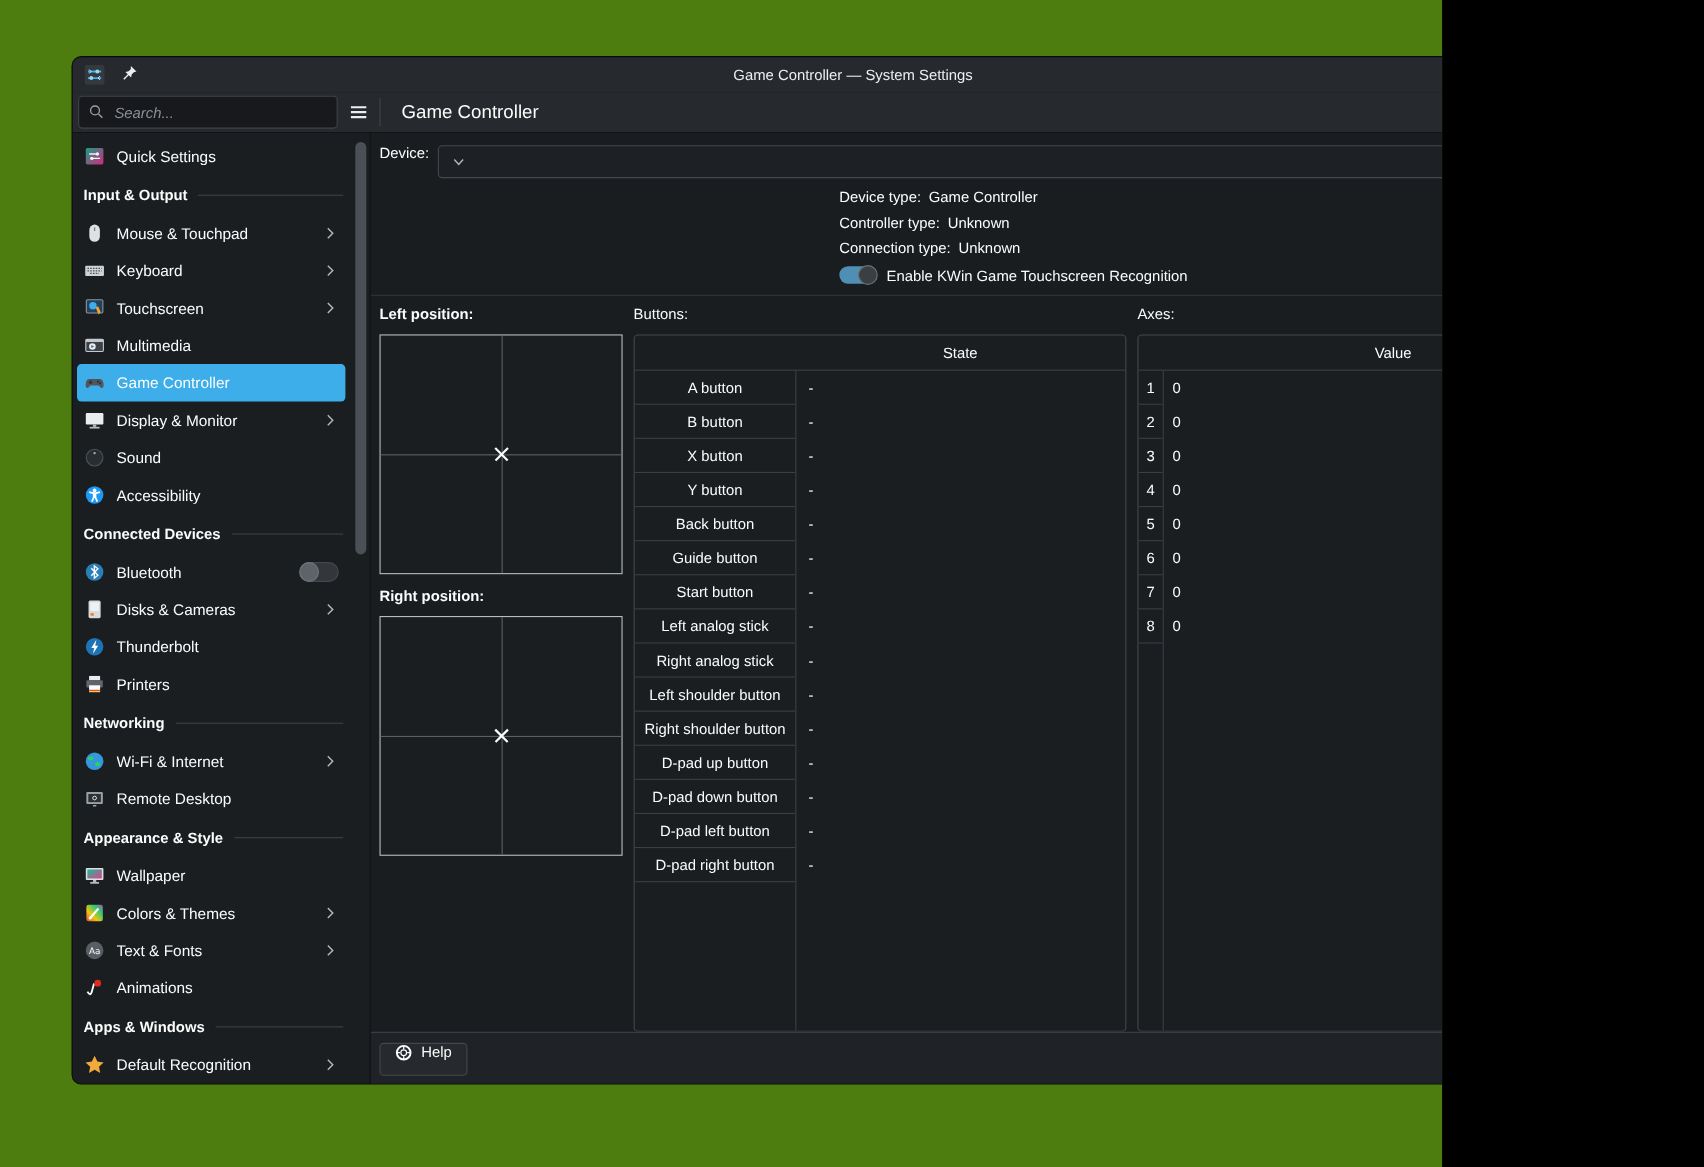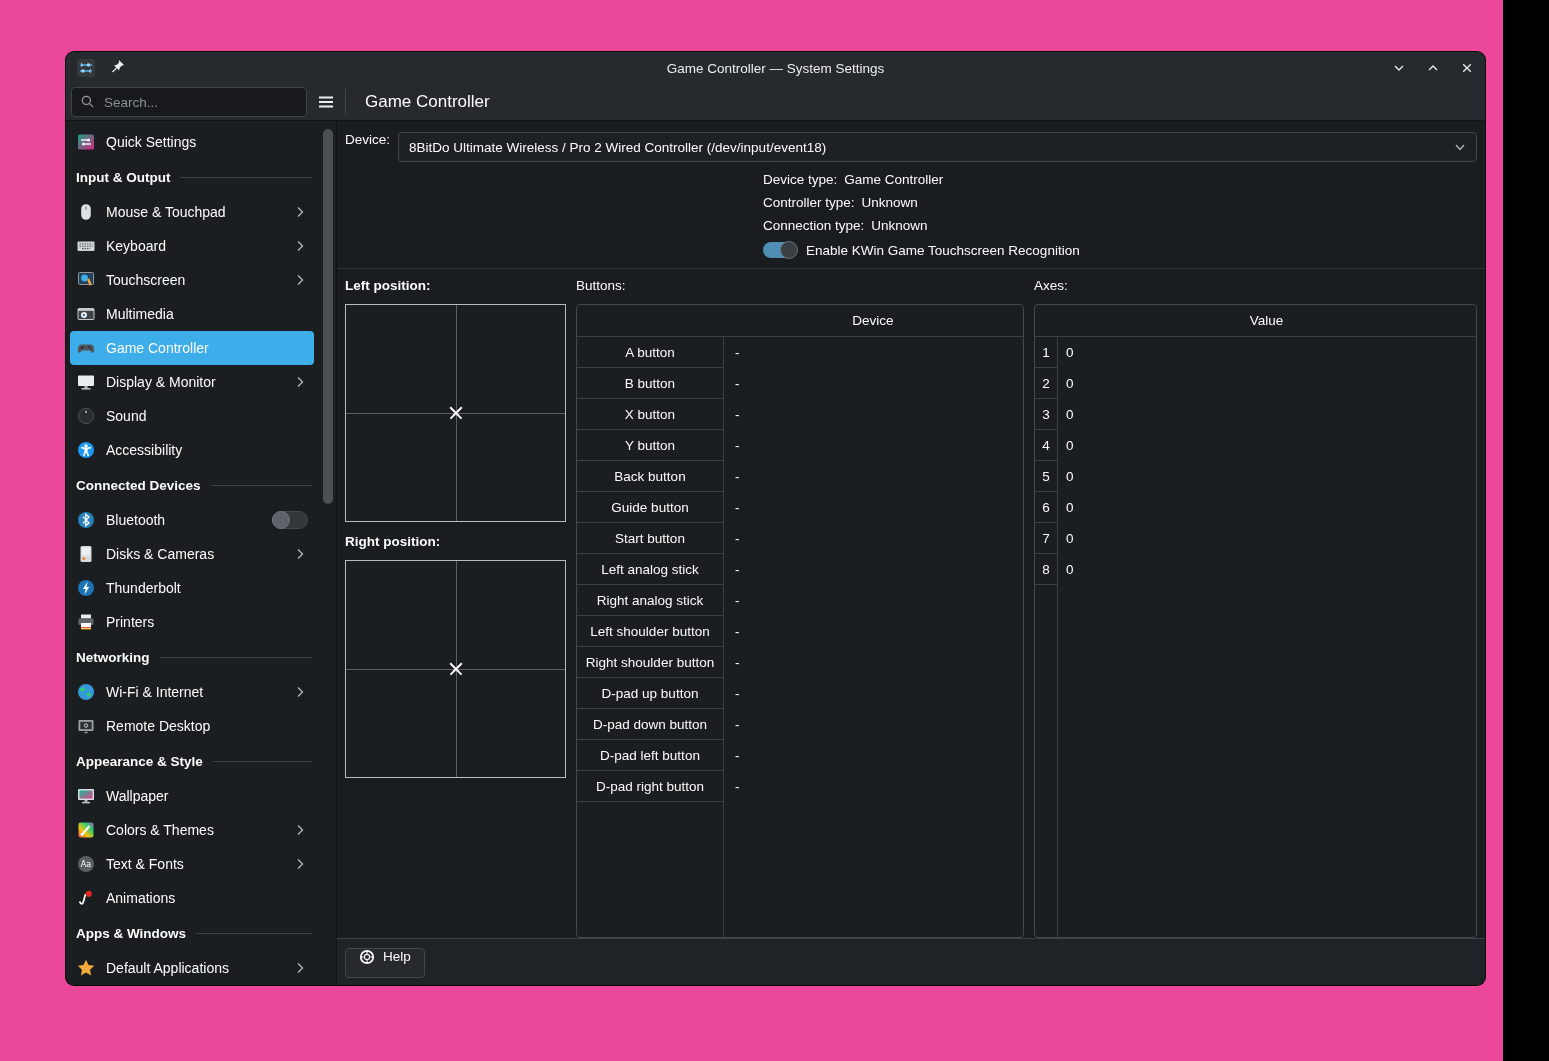--- a/index.html
+++ b/index.html
@@ -1,30 +1,30 @@
 <!DOCTYPE html>
 <html><head>
 <meta charset="utf-8">
 <style>
   html,body{margin:0;padding:0;background:#000;}
-  .screen{position:relative;width:1503px;height:1061px;background:#ec4899;overflow:hidden;
+  .screen{position:relative;width:1311px;height:1061px;background:#4d7c0f;overflow:hidden;
           font-family:"Liberation Sans","DejaVu Sans",sans-serif;color:#fcfcfc;font-size:13.5px;}
   .window{position:absolute;left:66px;top:52px;width:1419px;height:933px;background:#1b1e20;
           border-radius:8px;overflow:hidden;box-shadow:0 0 0 1px #0a0b0c;}
   
   .titlebar{height:32px;background:#26292d;display:flex;align-items:center;position:relative;padding:0 10px;}
   .tb-left{display:flex;align-items:center;gap:12px;}
   .tb-title{position:absolute;left:0;right:0;text-align:center;font-size:13.5px;color:#eceff1;pointer-events:none;}
   .tb-controls{margin-left:auto;display:flex;align-items:center;gap:18px;z-index:2;}
   .tb-btn{width:16px;height:16px;display:flex;align-items:center;justify-content:center;cursor:default;}
   
   .toolbar{height:36px;background:#26292d;display:flex;align-items:stretch;border-bottom:1px solid #121416;}
   .tb-side{width:270px;display:flex;align-items:center;padding:3px 4px 3px 5px;gap:4px;}
   .search{flex:1;height:28px;background:#17191c;border:1px solid #3f4449;border-radius:4px;
-          display:flex;align-items:center;gap:6px;padding:0 8px;}
+          display:flex;align-items:center;gap:6px;padding:0 8px;font-style:italic;}
   .search input{background:transparent;border:none;outline:none;color:#fcfcfc;font:inherit;width:100%;}
   .search input::placeholder{color:#8b9298;}
   .burger{width:30px;height:28px;display:flex;align-items:center;justify-content:center;}
   .tb-divider{width:1px;background:#3f4449;margin:5px 0;}
   .page-title{display:flex;align-items:center;padding-left:19px;font-size:17px;color:#fcfcfc;}
   
   .main{display:flex;height:865px;}
   .sidebar{width:270px;position:relative;border-right:1px solid #101214;background:#1b1e20;overflow:hidden;}
   .side-list{padding:4px 22px 0 4px;}
   .s-item{height:34px;display:flex;align-items:center;gap:10px;padding:0 6px;border-radius:4px;}
@@ -455,39 +455,38 @@
           <span class="t">Apps &amp; Windows</span>
               <span class="line"></span>
         </div>
 
         <div class="s-item">
           <span class="icon20">
             <svg viewBox="0 0 20 20" width="20" height="20">
                   <path d="M10 1.8l2.5 5.3 5.7.7-4.2 3.9 1.1 5.7L10 14.5l-5.1 2.9 1.1-5.7-4.2-3.9 5.7-.7z" fill="#f3aa3c"></path>
                 </svg>
           </span>
-          <span class="s-label">Default Applications</span>
+          <span class="s-label">Default Recognition</span>
           <span class="chev">
                 <svg viewBox="0 0 16 16" width="16" height="16">
                   <path d="M6 3.5L10.5 8 6 12.5" fill="none" stroke="#b2b8bd" stroke-width="1.3"></path>
                 </svg>
               </span>
         </div>
 
       </div>
       <div class="v-scroll"></div>
     </aside>
 
     <section class="content">
 
       <div class="device-area">
         <div class="device-row">
           <span>Device:</span>
           <div class="combo">
-            <span class="combo-text">8BitDo Ultimate Wireless / Pro 2 Wired Controller (/dev/input/event18)</span>
             <span class="chev">
               <svg viewBox="0 0 16 16" width="16" height="16">
                     <path d="M4 6l4 4.5L12 6" fill="none" stroke="#b2b8bd" stroke-width="1.3"></path>
                   </svg>
             </span>
           </div>
         </div>
         <div class="info-block">
           <div class="inforow">
             <span>Device type:</span>
@@ -530,21 +529,21 @@
                   <i class="a"></i>
                   <i class="b"></i>
                 </div>
           </div>
         </div>
 
         <div class="col-buttons">
           <div class="p-label">Buttons:</div>
           <div class="table bt">
             <div class="thead">
-              <span class="hcap">Device</span>
+              <span class="hcap">State</span>
             </div>
             <div class="tbody">
               <div class="vdiv"></div>
               <div class="trow">
                     <div class="tlabel">A button</div>
                     <div class="tval">-</div>
                   </div>
               <div class="trow">
                     <div class="tlabel">B button</div>
                     <div class="tval">-</div>

